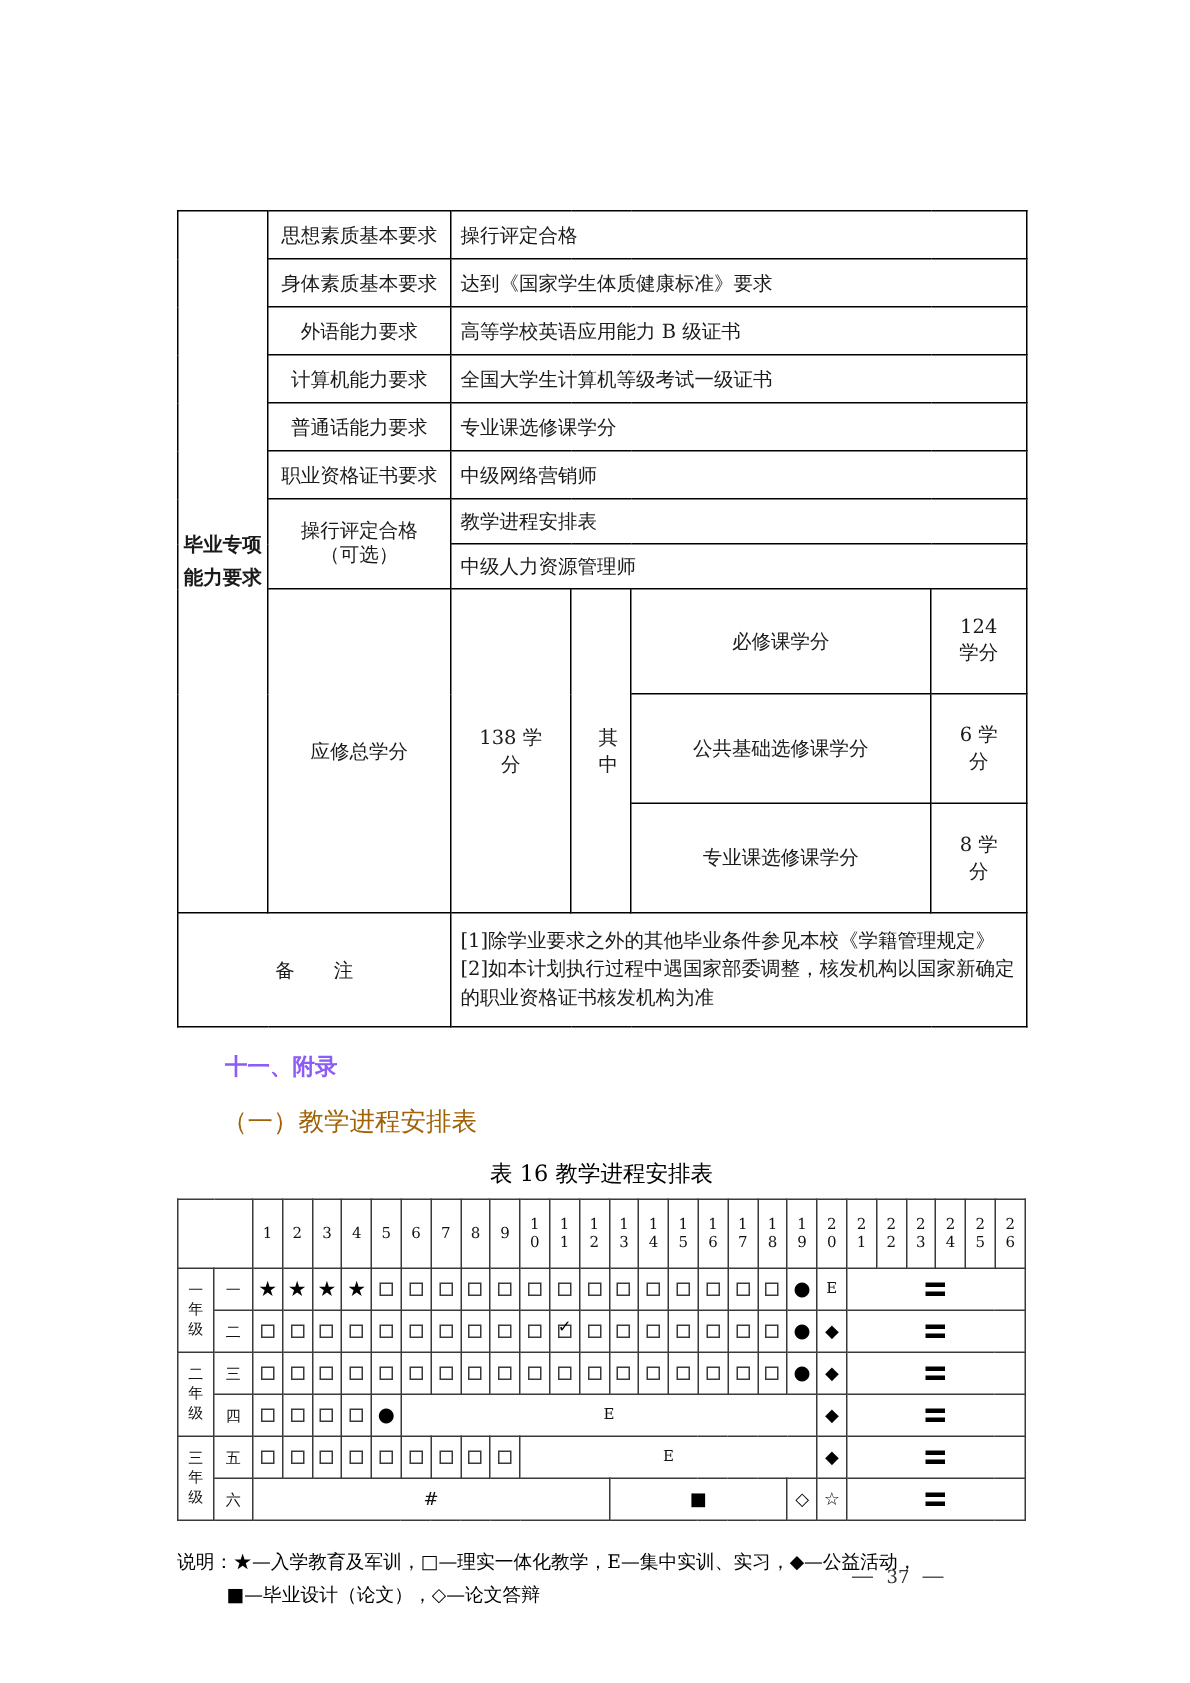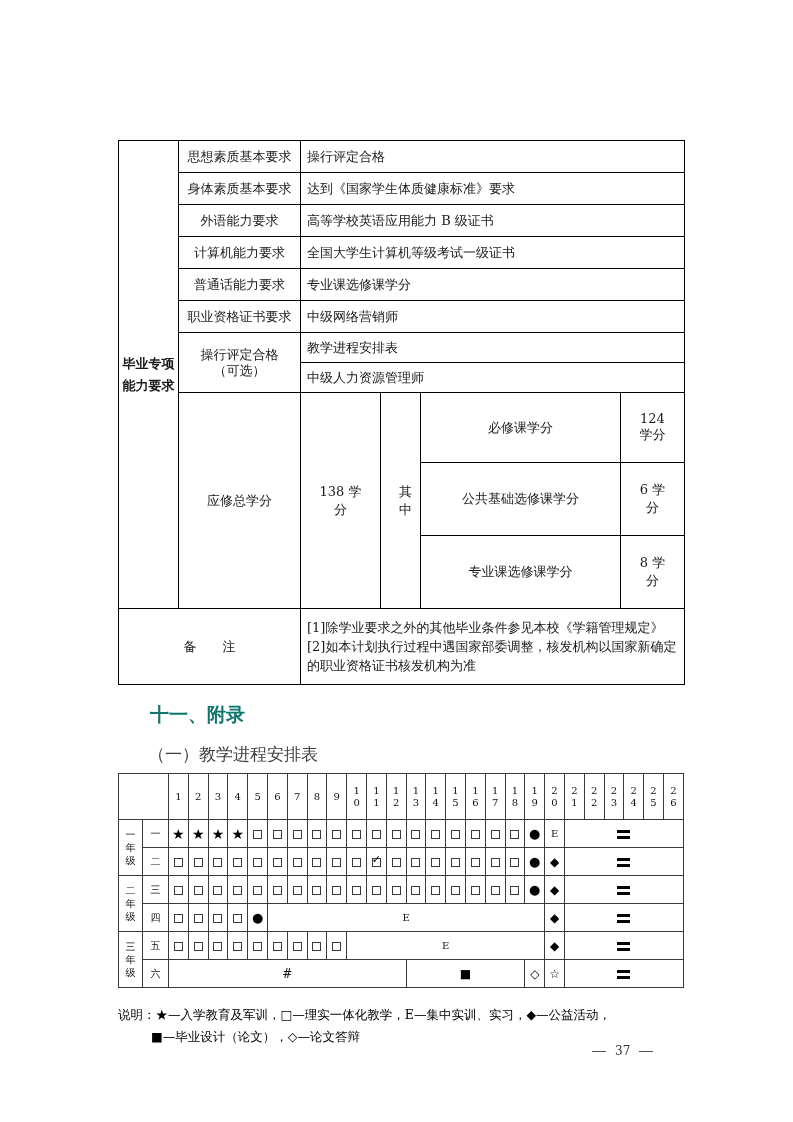--- a/index.html
+++ b/index.html
@@ -35,25 +35,25 @@
   th.skill-label div { line-height:16px; }
   th.skill-label div.l2 { }
   tr.remark-row { height:76px; }
   th.remark-label { letter-spacing:0; }
   td.remark-text { padding:4px 6px; line-height:19px; vertical-align:middle; font-weight:normal; }
 
   
   .sec-heading {
     margin:17px 0 0 32px;
     font-family:Liberation Mono, monospace;
-    font-size:19px; font-weight:bold; color:#0f766e;
+    font-size:15px; font-weight:bold; color:#8b5cf6;
   }
   .sub-heading {
     margin:15px 0 0 30px;
-    font-size:17px; font-weight:normal; color:#404040;
+    font-size:17px; font-weight:normal; color:#a16207;
   }
   .tbl-caption {
     margin-top:14px; text-align:center;
     font-size:15px; color:#000;
   }
 
   
   table.sched-table {
     border-collapse:collapse; table-layout:fixed; width:566px;
     margin-top:7px;
@@ -88,21 +88,21 @@
     vertical-align:middle;
   }
 
   
   .legend { margin-top:16px; font-size:12.5px; line-height:22px; color:#000; }
   .legend .indent { padding-left:33px; }
   .legend .bars { margin:0 1px; }
 
   
   .page-num {
-    position:absolute; left:592px; top:1044px;
+    position:absolute; left:568px; top:1044px;
     display:flex; align-items:center; gap:9px;
     font-size:12px; color:#333;
   }
   .page-num .rule { display:inline-block; width:14px; height:0; border-top:1.5px solid #555; }
 </style>
 </head>
 <body>
 
 <div class="page">
   <div class="content">
@@ -175,20 +175,21 @@
           <td class="remark-text" colspan="4">
             <div>[1]除学业要求之外的其他毕业条件参见本校《学籍管理规定》</div>
             <div>[2]如本计划执行过程中遇国家部委调整，核发机构以国家新确定的职业资格证书核发机构为准</div>
           </td>
         </tr>
       </tbody>
     </table>
 
     <div class="sec-heading">十一、附录</div>
     <div class="sub-heading">（一）教学进程安排表</div>
+    <div class="tbl-caption">表 16 教学进程安排表</div>
 
     <table class="sched-table">
       <colgroup>
           <col style="width: 24px;">
           <col style="width: 26px;">
           <col>
           <col>
           <col>
           <col>
           <col>

